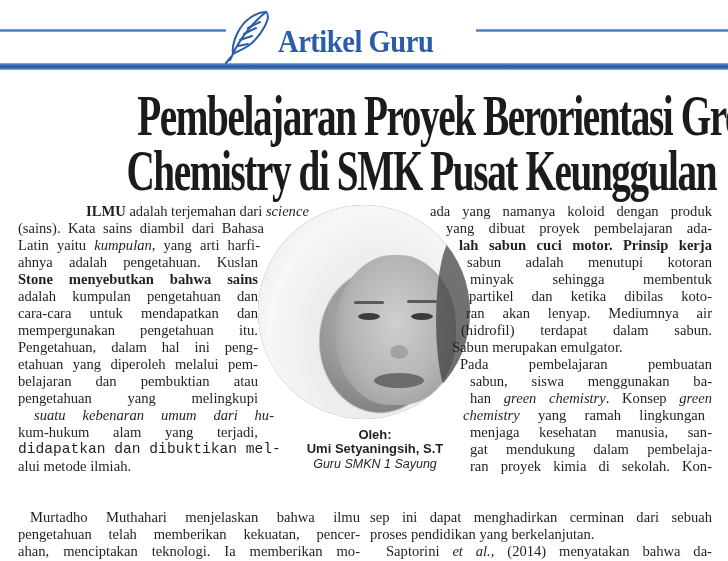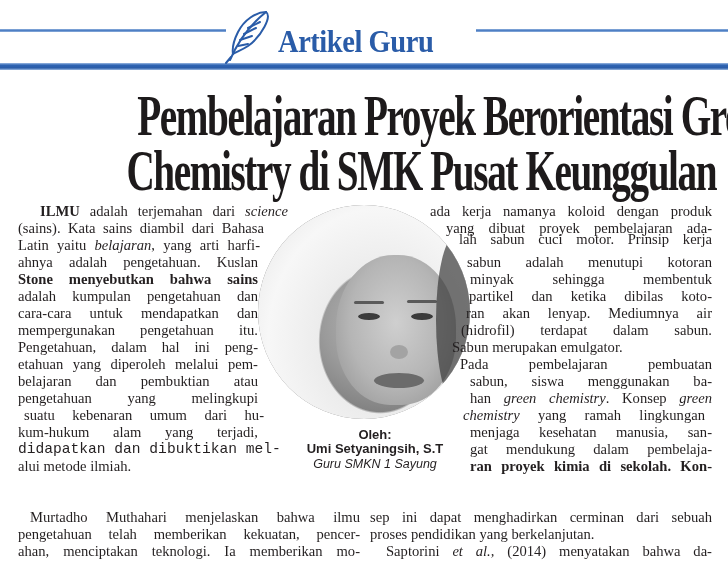--- a/index.html
+++ b/index.html
@@ -19,21 +19,21 @@
     font-family: "Liberation Serif", "DejaVu Serif", serif; font-weight: bold; color: #1d1a1b;
     font-size: 56px; line-height: 56px; letter-spacing: -2px; white-space: nowrap; }
   .headline span { display: inline-block; transform: scaleX(0.7); transform-origin: center; }
   .hl1 { top: 88px; }
   .hl2 { top: 143px; }
 
   .ln { position: absolute; font-size: 14.6px; line-height: 17px; white-space: nowrap; height: 17px;
     text-align: justify; text-align-last: justify; color: #231f20; }
   .ln.last { text-align-last: left; }
   .ln i { font-style: italic; }
-  .ln b { font-weight: bold; }
+  .ln b { font-weight: bold; margin-left: 46px; }
 
   .photo { position: absolute; left: 258px; top: 205px; width: 212px; height: 214px; border-radius: 50%; overflow: hidden;
     background: radial-gradient(ellipse at 60% 55%, #bdbdbd 0%, #9a9a9a 35%, #7a7a7a 60%, #5c5c5c 100%); }
   .photo .hijab { position: absolute; left: -10px; top: -20px; width: 240px; height: 260px; border-radius: 50%;
     background: radial-gradient(ellipse at 55% 60%, transparent 0 32%, #ececec 33%, #f7f7f7 60%, #dcdcdc 100%); }
   .photo .face { position: absolute; left: 78px; top: 50px; width: 120px; height: 150px; border-radius: 48% 48% 45% 45%;
     background: radial-gradient(ellipse at 50% 45%, #cfcfcf 0%, #b5b5b5 55%, #8f8f8f 100%); }
   .photo .eye { position: absolute; width: 22px; height: 7px; border-radius: 50%; background: #3b3b3b; }
   .photo .eye.l { left: 100px; top: 108px; }
   .photo .eye.r { left: 153px; top: 108px; }
@@ -85,52 +85,52 @@
 <div class="byline">
   <div class="b name">Umi Setyaningsih, S.T</div>
   <div class="b">Oleh:</div>
   <div style="height:14px"></div>
   <div class="i" style="position:absolute;left:-22px;width:194px;top:29px;white-space:nowrap;">Guru SMKN 1 Sayung</div>
 </div>
 
 <div>
   <div class="ln" style="left:40px;top:203px;width:248px;"><b>ILMU</b><span> adalah terjemahan dari </span><i>science</i></div>
   <div class="ln" style="left:18px;top:220px;width:246px;"><span>(sains). Kata sains diambil dari Bahasa</span></div>
-  <div class="ln" style="left:18px;top:237px;width:242px;"><span>Latin yaitu </span><i>belajaran</i><span>, yang arti harfi-</span></div>
+  <div class="ln" style="left:18px;top:237px;width:242px;"><span>Latin yaitu </span><i>kumpulan</i><span>, yang arti harfi-</span></div>
   <div class="ln" style="left:18px;top:254px;width:240px;"><span>ahnya adalah pengetahuan. Kuslan</span></div>
   <div class="ln" style="left:18px;top:271px;width:240px;font-weight:bold;"><span>Stone menyebutkan bahwa sains</span></div>
   <div class="ln" style="left:18px;top:288px;width:240px;"><span>adalah kumpulan pengetahuan dan</span></div>
   <div class="ln" style="left:18px;top:305px;width:240px;"><span>cara-cara untuk mendapatkan dan</span></div>
   <div class="ln" style="left:18px;top:322px;width:240px;"><span>mempergunakan pengetahuan itu.</span></div>
   <div class="ln" style="left:18px;top:339px;width:240px;"><span>Pengetahuan, dalam hal ini peng-</span></div>
   <div class="ln" style="left:18px;top:356px;width:240px;"><span>etahuan yang diperoleh melalui pem-</span></div>
   <div class="ln" style="left:18px;top:373px;width:240px;"><span>belajaran dan pembuktian atau</span></div>
   <div class="ln" style="left:18px;top:390px;width:240px;"><span>pengetahuan yang melingkupi</span></div>
-  <div class="ln" style="left:24px;top:407px;width:240px;"><span>suatu kebenaran umum dari hu-</span></div>
+  <div class="ln" style="left:34px;top:407px;width:240px;font-style:italic;"><span>suatu kebenaran umum dari hu-</span></div>
   <div class="ln" style="left:18px;top:424px;width:240px;"><span>kum-hukum alam yang terjadi,</span></div>
   <div class="ln" style="left:18px;top:441px;width:240px;font-family:Liberation Mono, monospace;"><span>didapatkan dan dibuktikan mel-</span></div>
   <div class="ln last" style="left:18px;top:458px;width:240px;"><span>alui metode ilmiah.</span></div>
   <div class="ln" style="left:30px;top:509px;width:330px;"><span>Murtadho Muthahari menjelaskan bahwa ilmu</span></div>
   <div class="ln" style="left:18px;top:526px;width:342px;"><span>pengetahuan telah memberikan kekuatan, pencer-</span></div>
   <div class="ln" style="left:18px;top:543px;width:342px;"><span>ahan, menciptakan teknologi. Ia memberikan mo-</span></div>
 </div>
 
 <div>
-  <div class="ln" style="left:430px;top:203px;width:282px;"><span>ada kerja namanya koloid dengan produk</span></div>
+  <div class="ln" style="left:430px;top:203px;width:282px;"><span>ada yang namanya koloid dengan produk</span></div>
   <div class="ln" style="left:446px;top:220px;width:266px;"><span>yang dibuat proyek pembelajaran ada-</span></div>
-  <div class="ln" style="left:459px;top:231px;width:253px;"><span>lah sabun cuci motor. Prinsip kerja</span></div>
+  <div class="ln" style="left:459px;top:237px;width:253px;font-weight:bold;"><span>lah sabun cuci motor. Prinsip kerja</span></div>
   <div class="ln" style="left:467px;top:254px;width:245px;"><span>sabun adalah menutupi kotoran</span></div>
   <div class="ln" style="left:470px;top:271px;width:242px;"><span>minyak sehingga membentuk</span></div>
   <div class="ln" style="left:469px;top:288px;width:243px;"><span>partikel dan ketika dibilas koto-</span></div>
   <div class="ln" style="left:466px;top:305px;width:246px;"><span>ran akan lenyap. Mediumnya air</span></div>
   <div class="ln" style="left:461px;top:322px;width:251px;"><span>(hidrofil) terdapat dalam sabun.</span></div>
   <div class="ln last" style="left:452px;top:339px;width:260px;"><span>Sabun merupakan emulgator.</span></div>
   <div class="ln" style="left:460px;top:356px;width:252px;"><span>Pada pembelajaran pembuatan</span></div>
   <div class="ln" style="left:470px;top:373px;width:242px;"><span>sabun, siswa menggunakan ba-</span></div>
   <div class="ln" style="left:470px;top:390px;width:242px;"><span>han </span><i>green chemistry</i><span>. Konsep </span><i>green</i></div>
   <div class="ln" style="left:463px;top:407px;width:242px;"><i>chemistry</i><span> yang ramah lingkungan</span></div>
   <div class="ln" style="left:470px;top:424px;width:242px;"><span>menjaga kesehatan manusia, san-</span></div>
   <div class="ln" style="left:470px;top:441px;width:242px;"><span>gat mendukung dalam pembelaja-</span></div>
-  <div class="ln" style="left:470px;top:458px;width:242px;font-weight:bold;"><span>ran proyek kimia di sekolah. Kon-</span></div>
+  <div class="ln" style="left:470px;top:458px;width:242px;"><span>ran proyek kimia di sekolah. Kon-</span></div>
   <div class="ln" style="left:370px;top:509px;width:342px;"><span>sep ini dapat menghadirkan cerminan dari sebuah</span></div>
   <div class="ln last" style="left:370px;top:526px;width:342px;"><span>proses pendidikan yang berkelanjutan.</span></div>
   <div class="ln" style="left:386px;top:543px;width:326px;"><span>Saptorini </span><i>et al.,</i><span> (2014) menyatakan bahwa da-</span></div>
 </div>
 
 </body></html>

